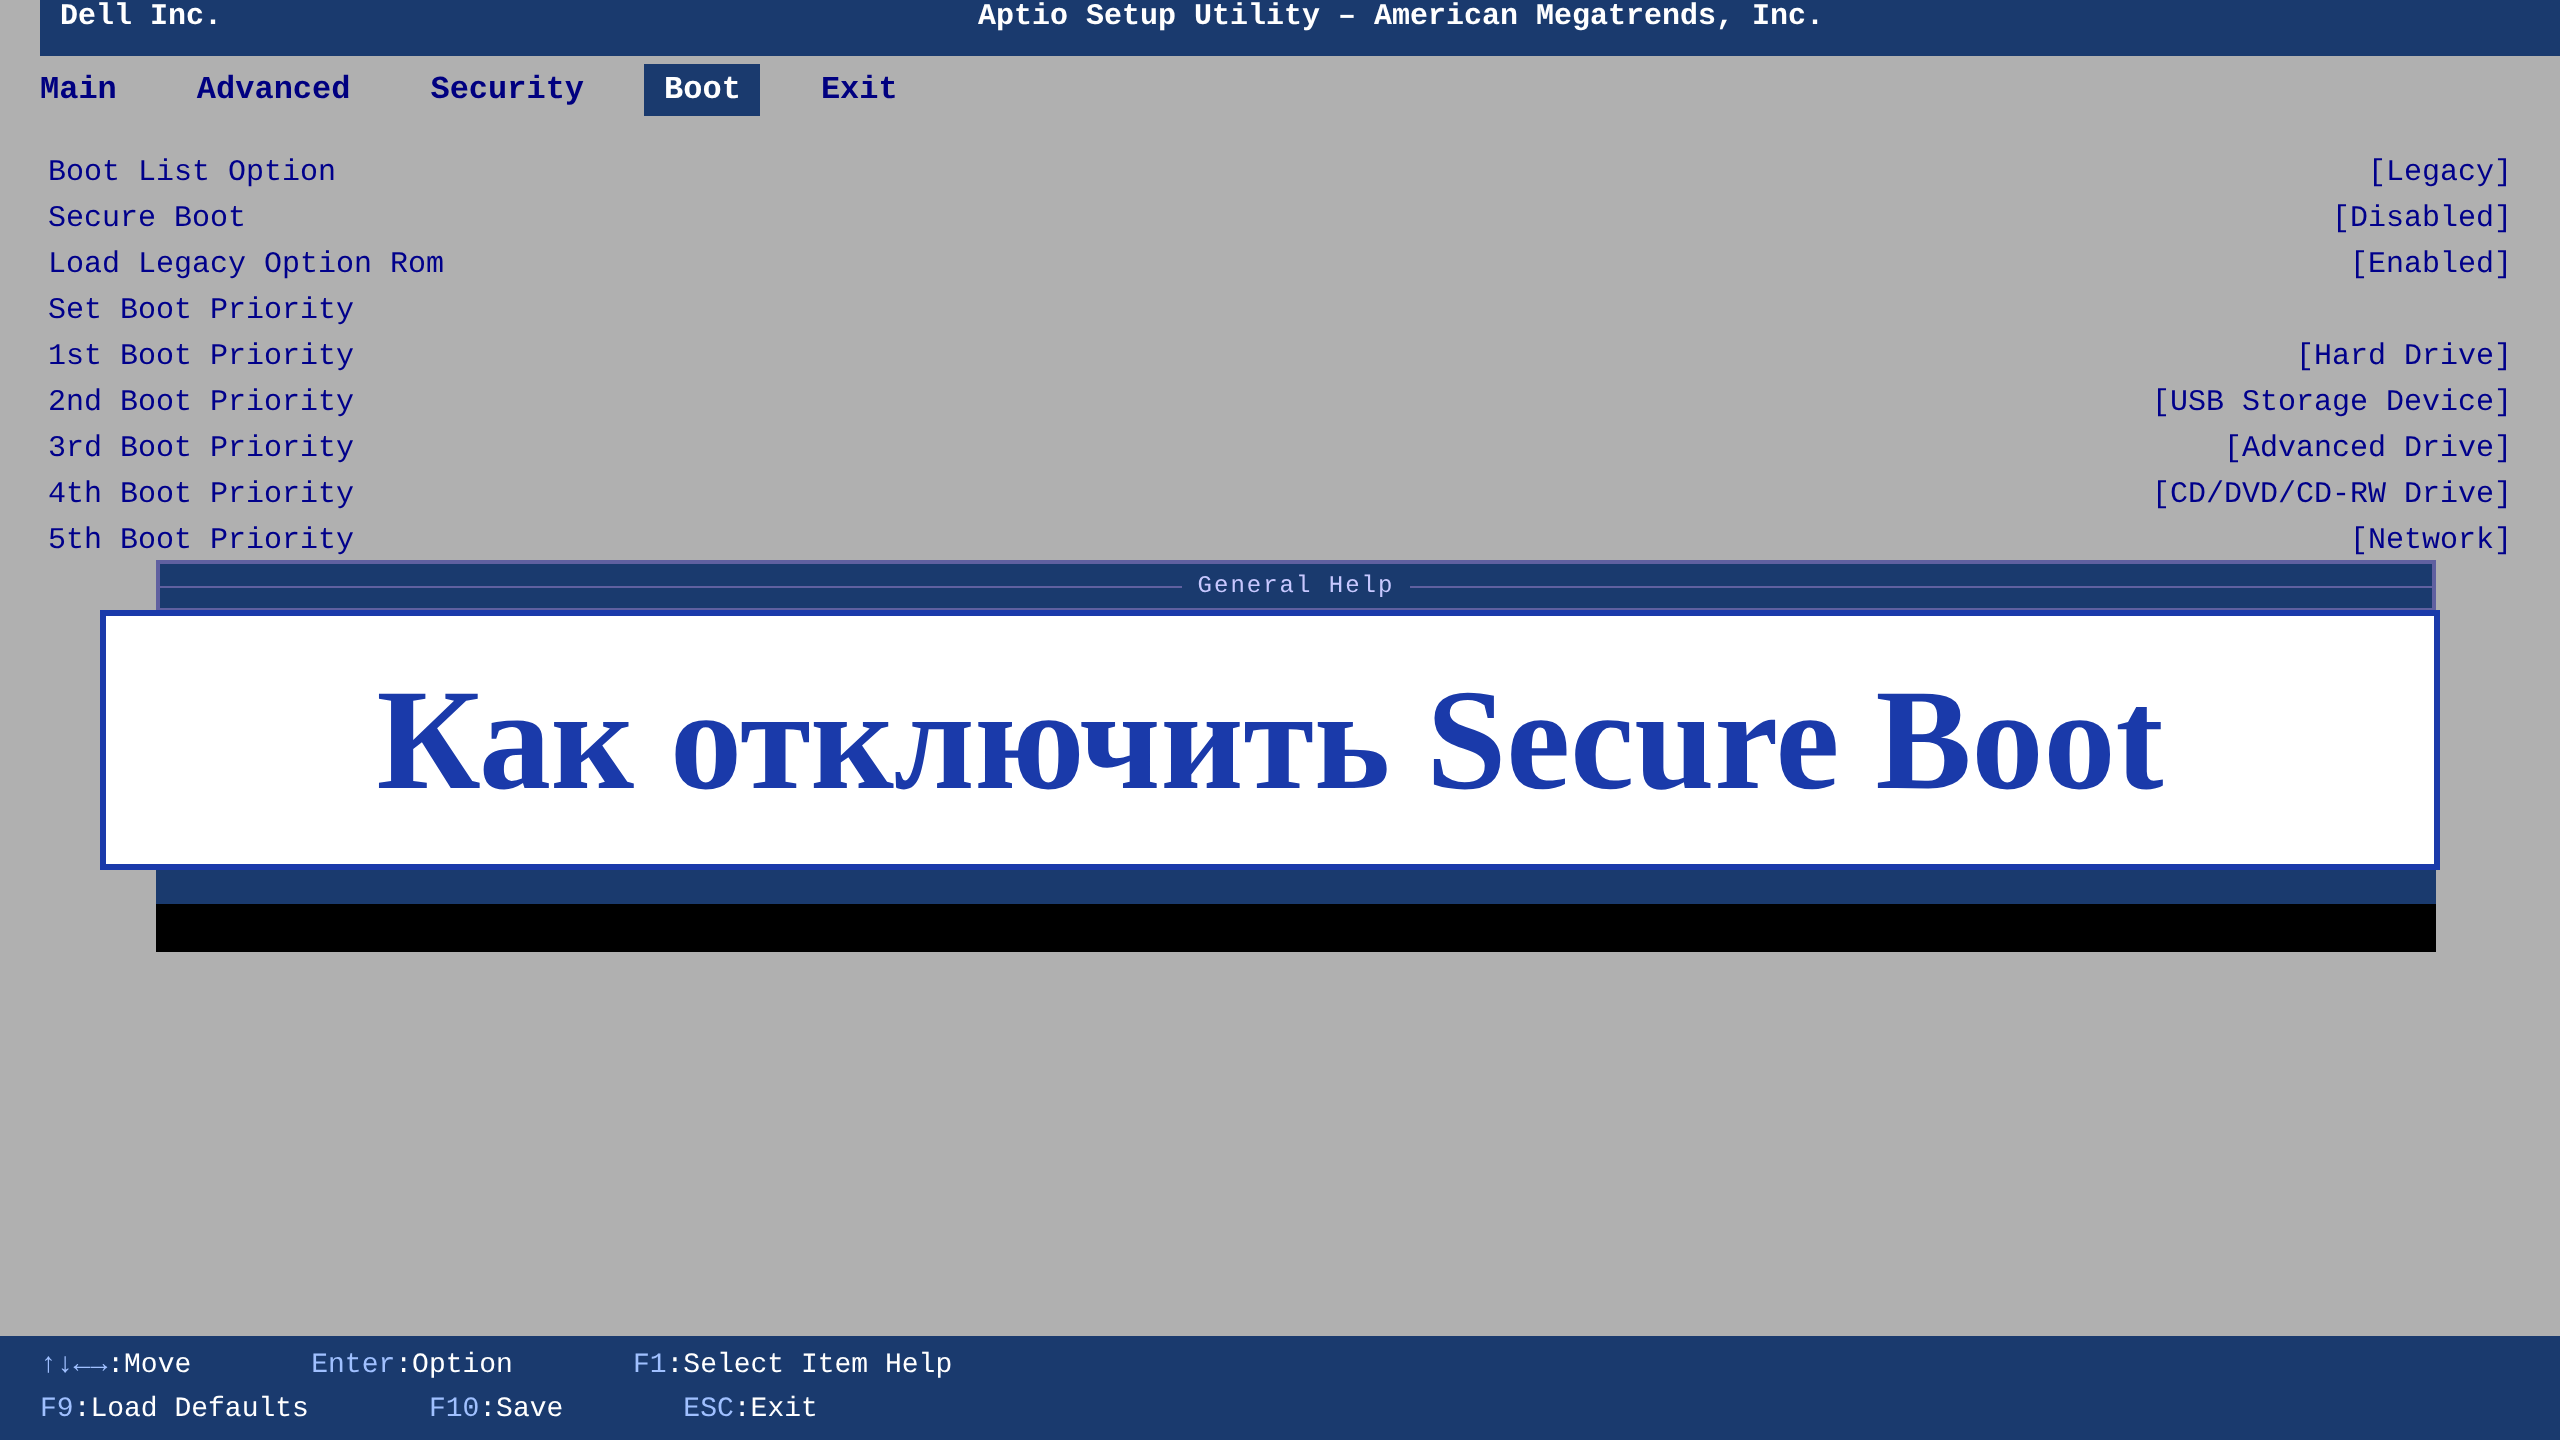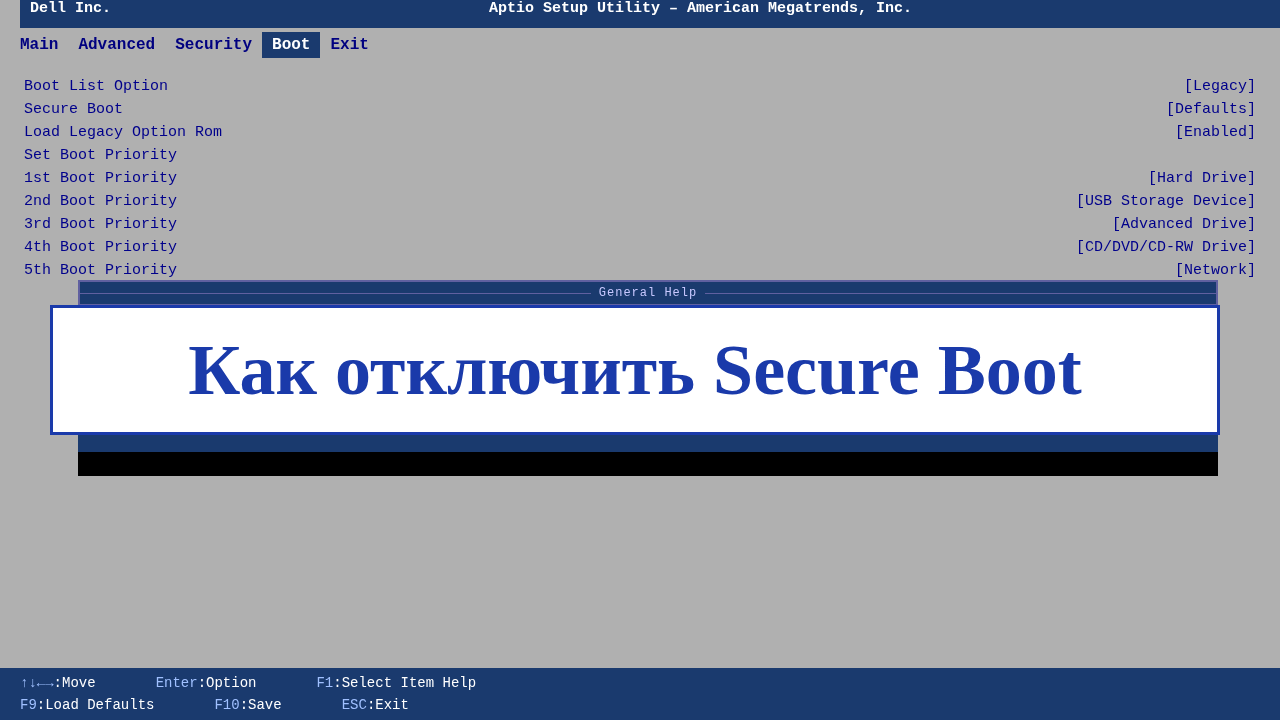--- a/index.html
+++ b/index.html
@@ -39,20 +39,21 @@
     }
 
     
     #nav-bar {
       background: #b0b0b0;
       width: 100%;
       height: 34px;
       display: flex;
       align-items: center;
       padding: 12px 10px;
+      gap: 20px;
       font-size: 16px;
     }
 
     .nav-item {
       color: #000080;
       padding: 4px 10px;
       cursor: pointer;
       font-weight: bold;
     }
 
@@ -213,21 +214,21 @@
 </div>
 
 <div id="main-content">
 
 <div class="bios-row">
       <span class="bios-label">Boot List Option</span>
       <span class="bios-value">[Legacy]</span>
     </div>
     <div class="bios-row">
       <span class="bios-label">Secure Boot</span>
-      <span class="bios-value">[Defaults]</span>
+      <span class="bios-value">[Disabled]</span>
     </div>
     <div class="bios-row">
       <span class="bios-label">Load Legacy Option Rom</span>
       <span class="bios-value">[Enabled]</span>
     </div>
     <div class="bios-row">
       <span class="bios-label">Set Boot Priority</span>
     </div>
     <div class="bios-row">
       <span class="bios-label">1st Boot Priority</span>

